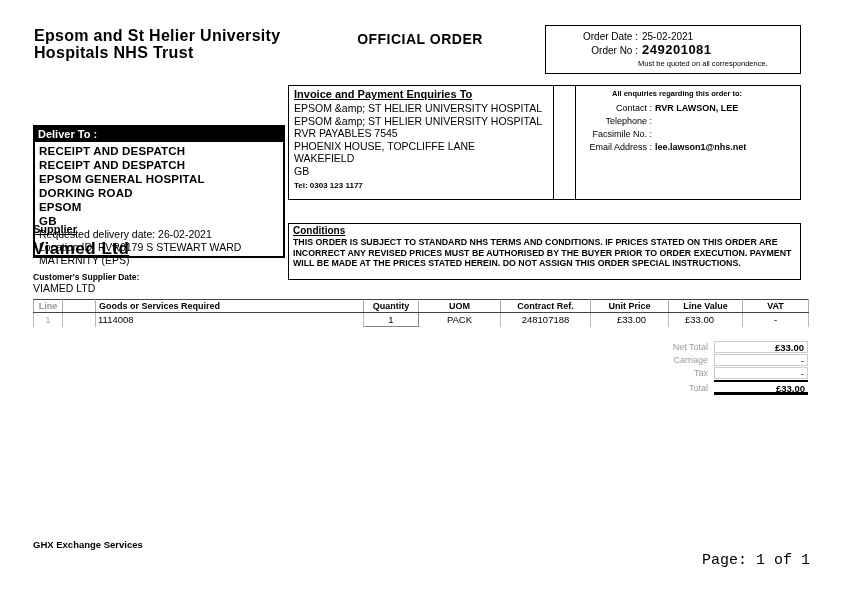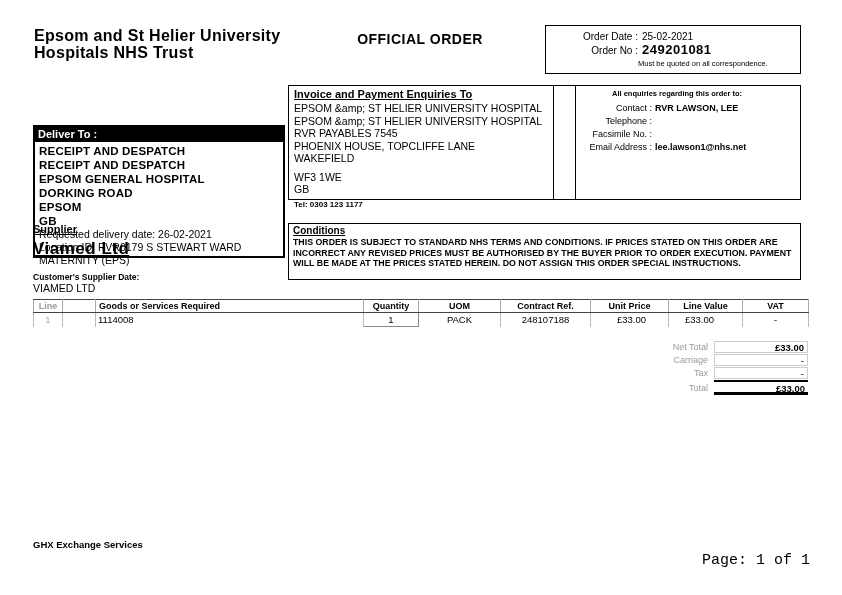--- a/index.html
+++ b/index.html
@@ -123,21 +123,20 @@
     </div>
   </div>
 
   <div class="invoice-box">
     <div class="invoice-header">Invoice and Payment Enquiries To</div>
     <div class="inv-line">EPSOM &amp;amp; ST HELIER UNIVERSITY HOSPITAL</div>
     <div class="inv-line">EPSOM &amp;amp; ST HELIER UNIVERSITY HOSPITAL</div>
     <div class="inv-line">RVR PAYABLES 7545</div>
     <div class="inv-line">PHOENIX HOUSE, TOPCLIFFE LANE</div>
     <div class="inv-line">WAKEFIELD</div>
-    <div class="inv-line gap-top">WF3 1WE</div>
     <div class="inv-line">GB</div>
     <div class="inv-tel">Tel: 0303 123 1177</div>
   </div>
 
   <div class="enquiries-box">
     <div class="enq-header">All enquiries regarding this order to:</div>
     <div class="enq-row">
       <span class="enq-label">Contact :</span>
       <span class="enq-value">RVR LAWSON, LEE</span>
     </div>

